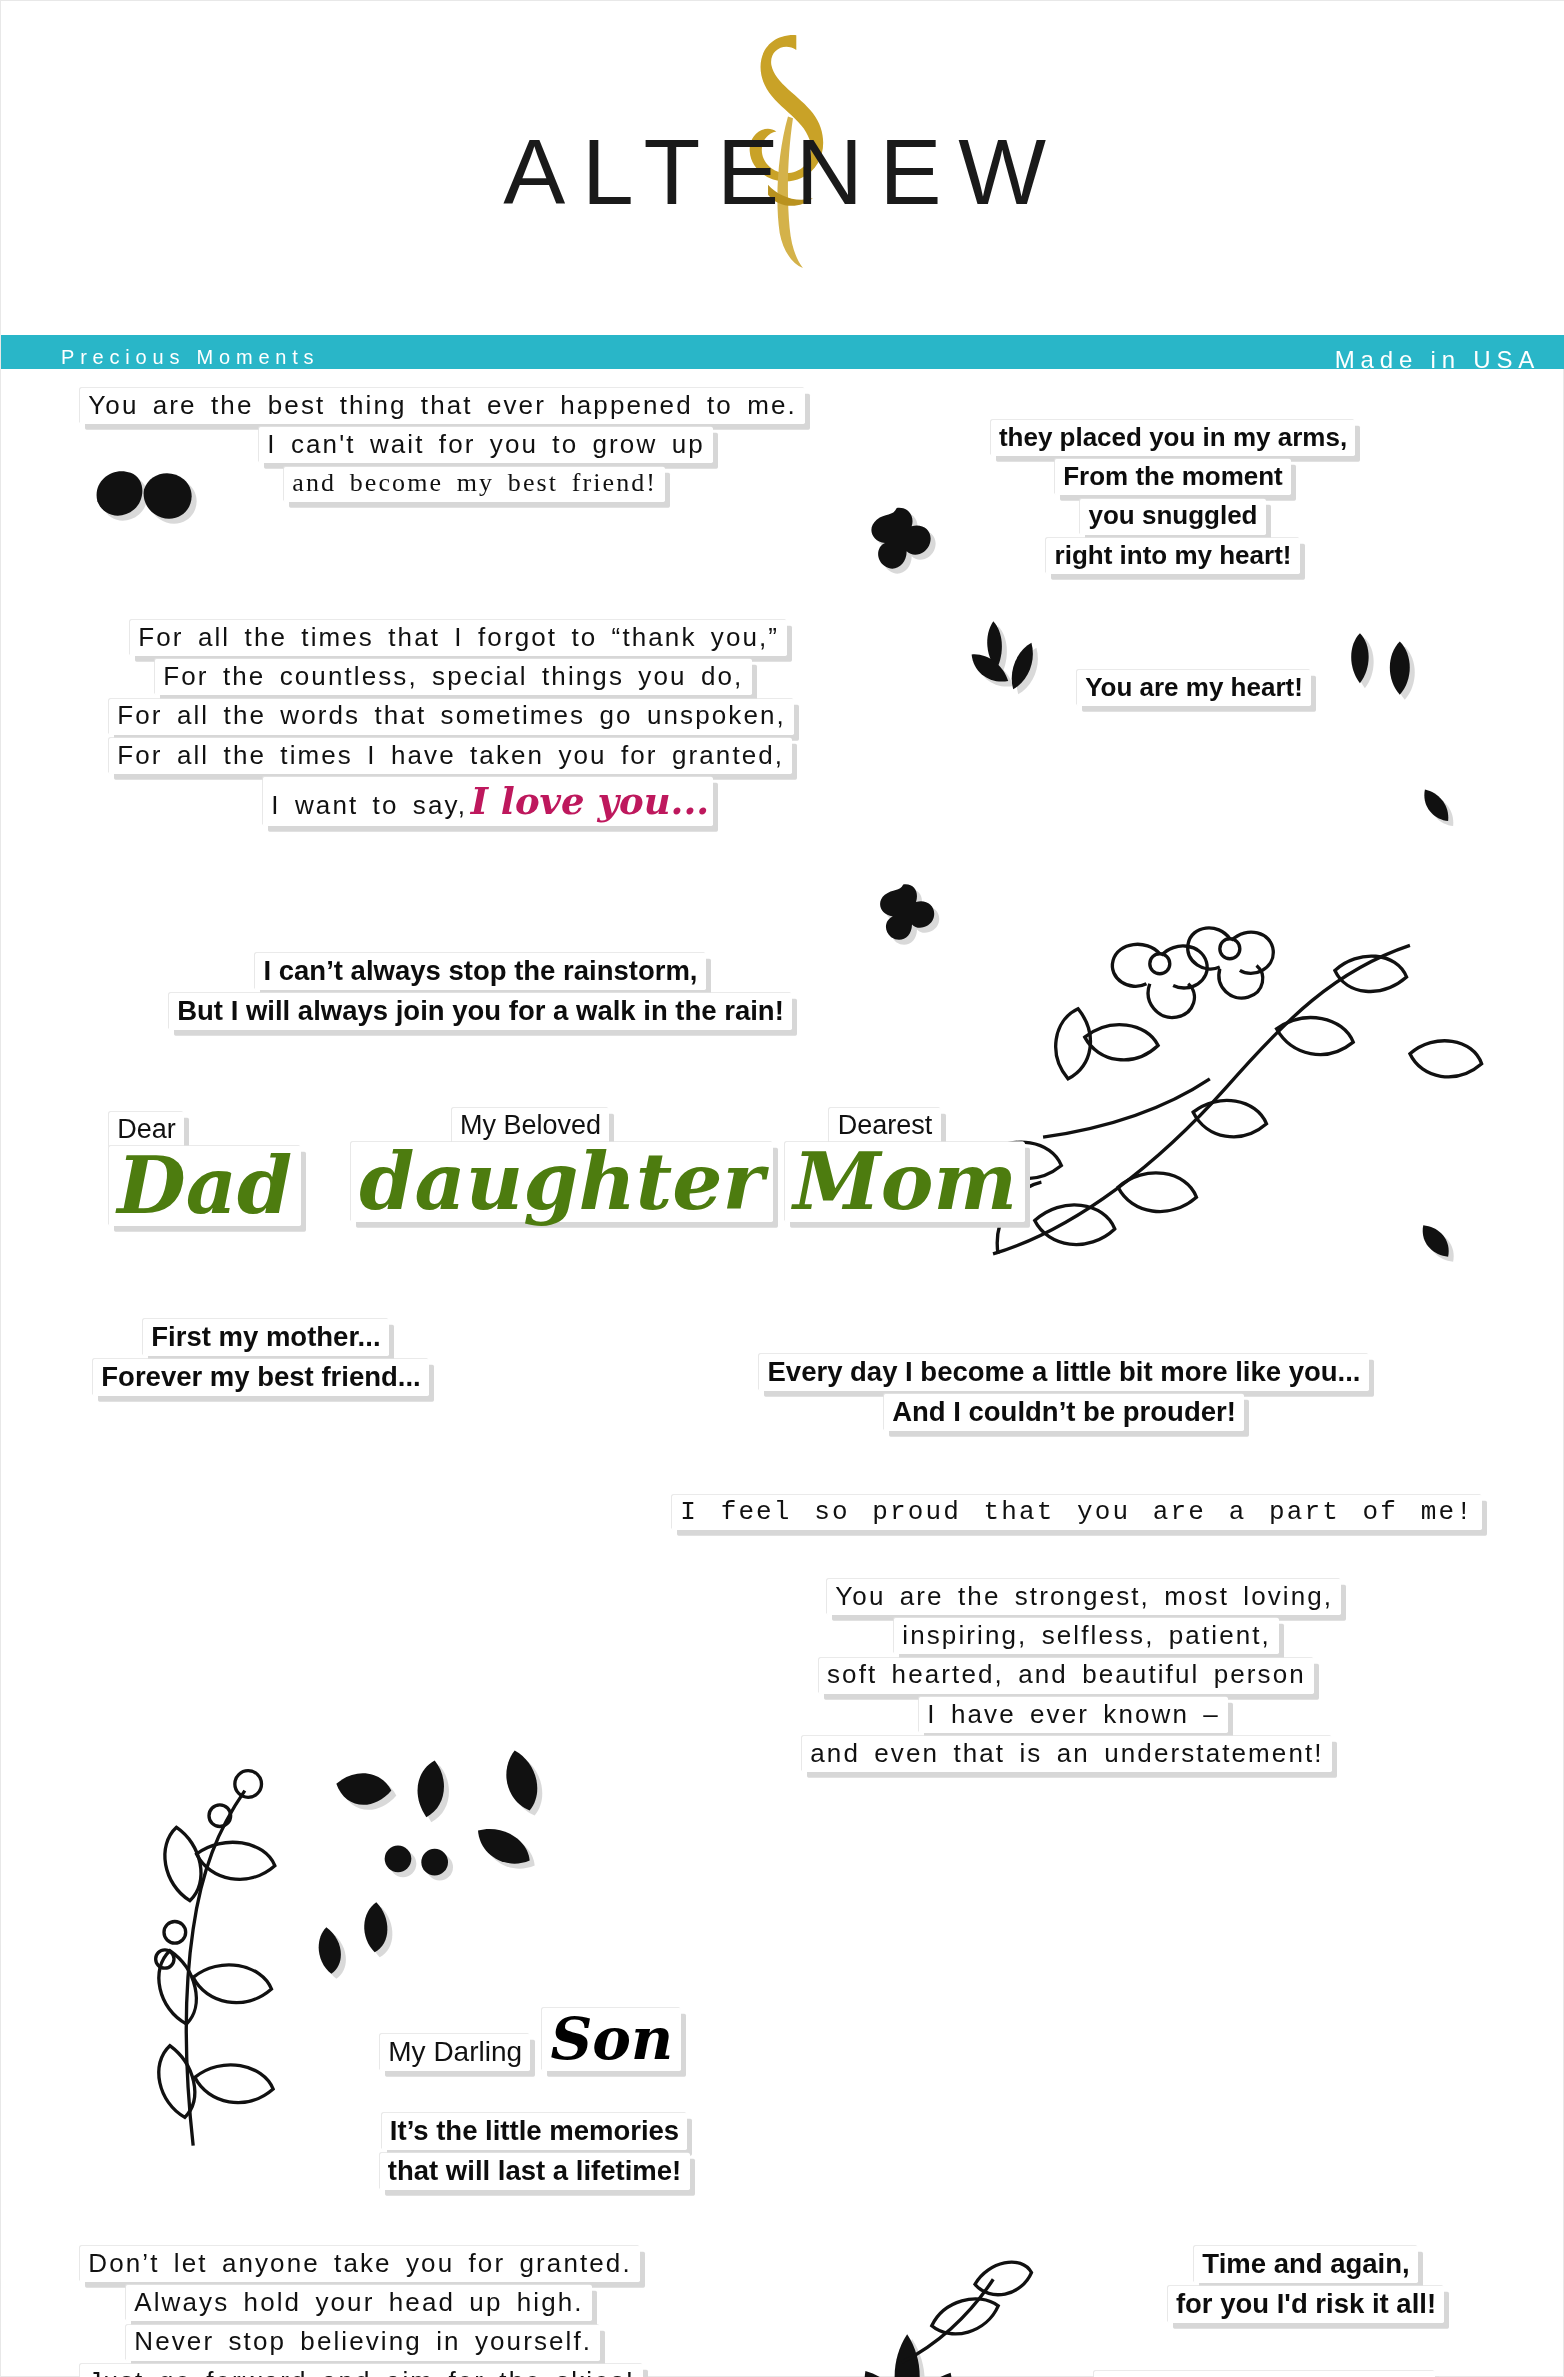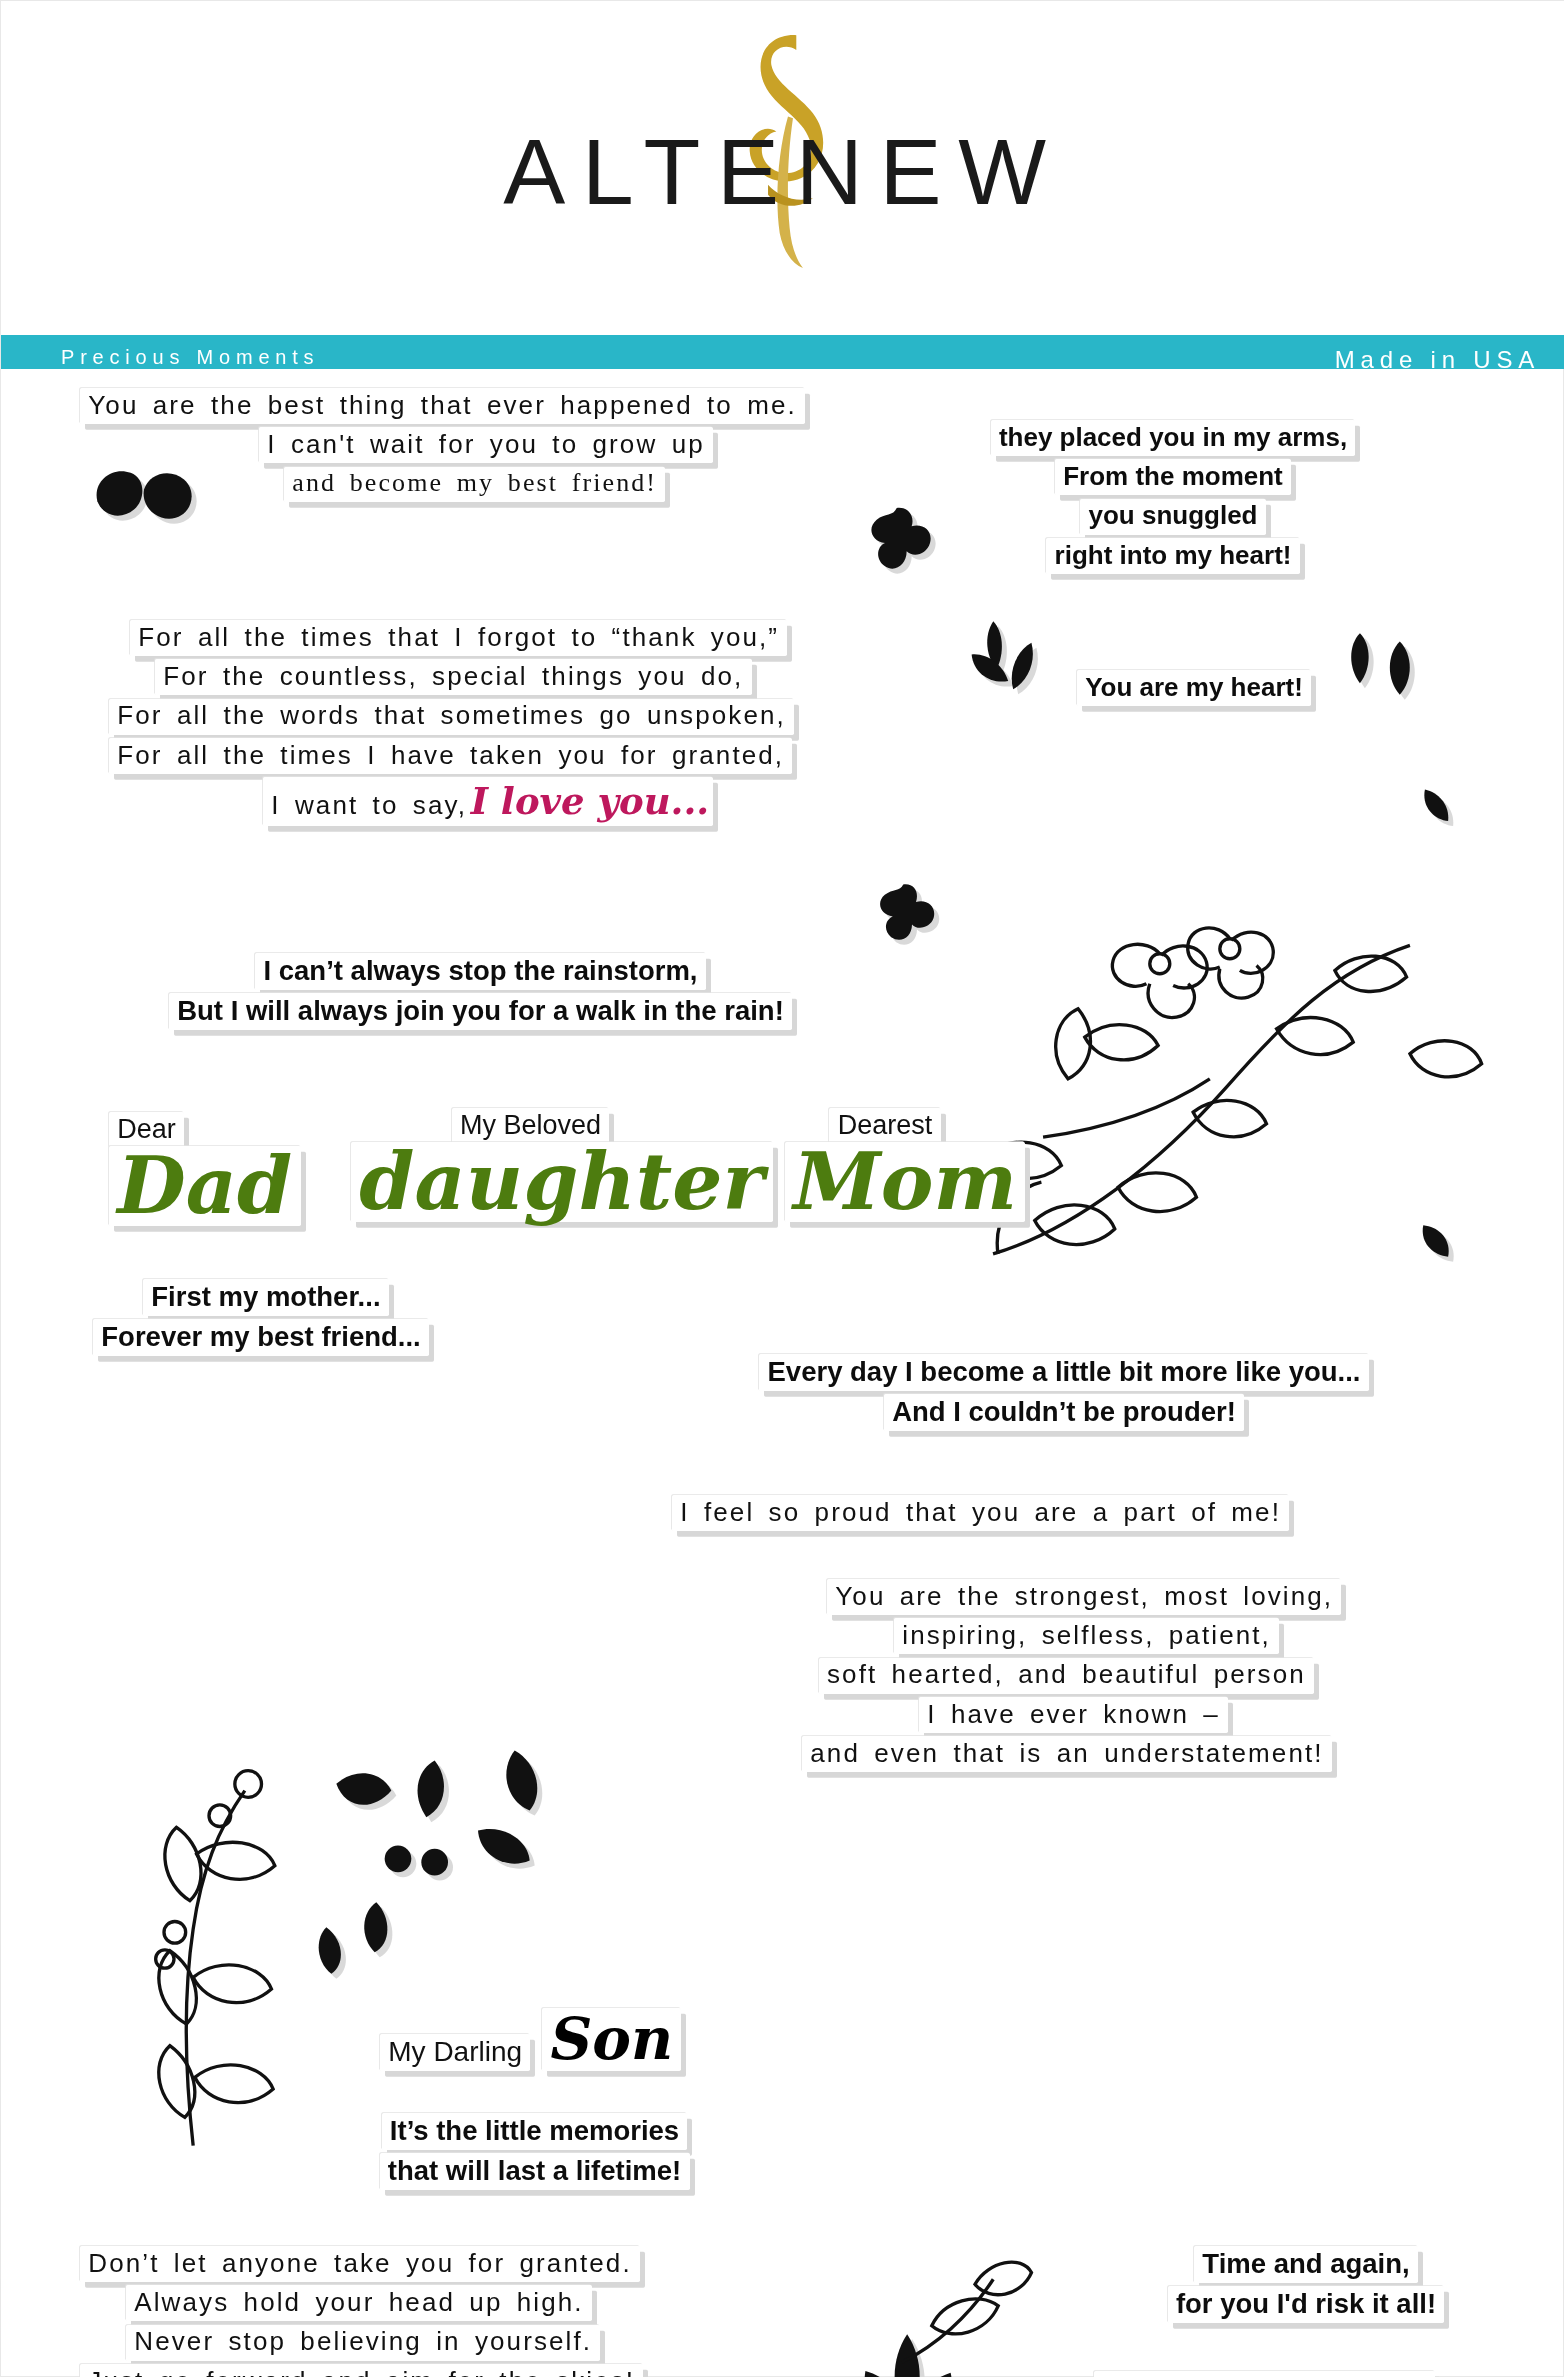--- a/index.html
+++ b/index.html
@@ -357,30 +357,30 @@
       <div class="block ctr" style="width:359px;"><span class="ln t-small-label">My Beloved</span></div>
       <div class="block" style="margin-top:-5px;"><span class="ln t-script-big">daughter</span></div>
     </div>
 
     <div class="stamp" style="left:784px; top:730px;">
       <div class="block ctr" style="width:200px;"><span class="ln t-small-label">Dearest</span></div>
       <div class="block" style="margin-top:-5px;text-decoration:underline;"><span class="ln t-script-big">Mom</span></div>
     </div>
 
     <div class="stamp" style="left:92px; top:901px;">
-      <div class="block" style="padding-left:50px;"><span class="ln t-bold-lg">First my mother...</span></div>
+      <div class="block" style="padding-left:50px;margin-top:40px;"><span class="ln t-bold-lg">First my mother...</span></div>
       <div class="block"><span class="ln t-bold-lg">Forever my best friend...</span></div>
     </div>
 
     <div class="stamp ctr" style="left:642px; top:976px; width:842px;">
       <div class="block"><span class="ln t-bold-lg">Every day I become a little bit more like you...</span></div>
       <div class="block"><span class="ln t-bold-lg">And I couldn’t be prouder!</span></div>
     </div>
 
-    <div class="stamp" style="left:671px; top:1117px;">
+    <div class="stamp" style="left:671px; top:1117px;font-family:Liberation Mono, monospace;">
       <span class="ln t-spaced">I feel so proud that you are a part of me!</span>
     </div>
 
     <div class="stamp" style="left:801px; top:1201px;">
       <div class="block" style="padding-left:25px;"><span class="ln t-spaced">You are the strongest, most loving,</span></div>
       <div class="block" style="padding-left:92px;"><span class="ln t-spaced">inspiring, selfless, patient,</span></div>
       <div class="block" style="padding-left:16.7px;"><span class="ln t-spaced">soft hearted, and beautiful person</span></div>
       <div class="block" style="padding-left:117px;"><span class="ln t-spaced">I have ever known –</span></div>
       <div class="block" style="padding-left:0px;"><span class="ln t-spaced">and even that is an understatement!</span></div>
     </div>

